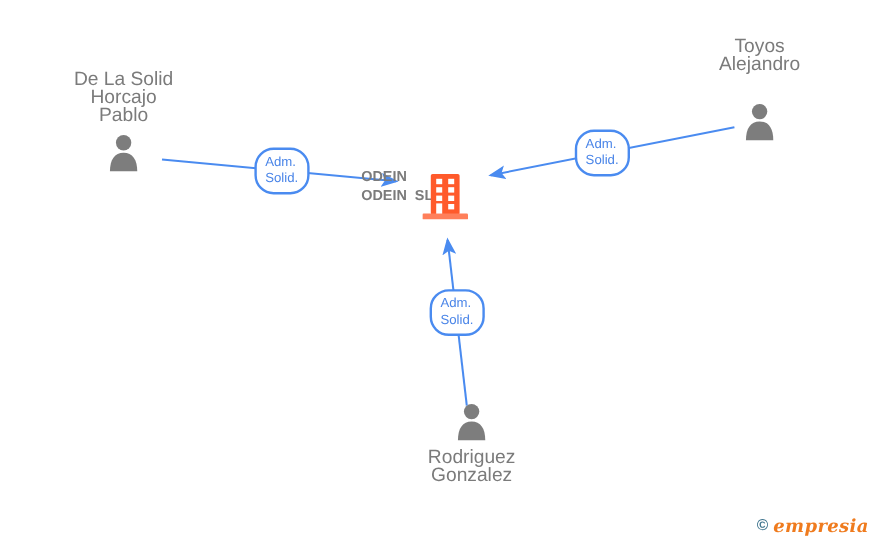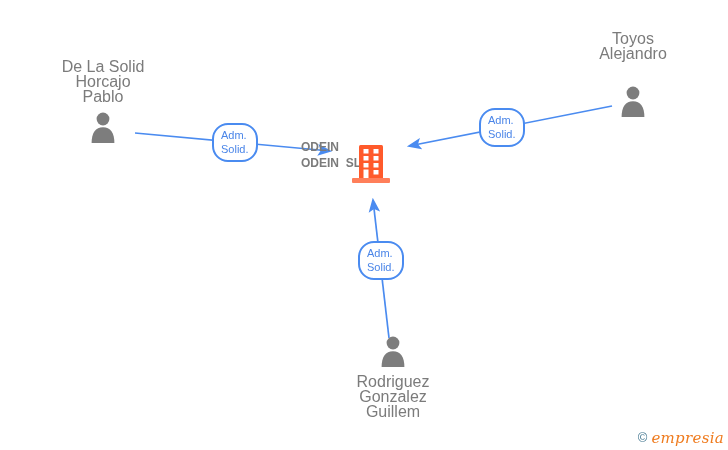--- a/index.html
+++ b/index.html
@@ -60,20 +60,21 @@
     color:var(--badge-text);
     text-align:left;
   }
   .bldg-body{fill:var(--building-orange);}
   .bldg-base{fill:var(--building-base);}
   .bldg-win{fill:#ffffff;}
   .footer-logo{
     position:absolute;right:4px;bottom:3px;z-index:2;
     font-size:15px;
     white-space:nowrap;
+    font-weight:bold;
   }
   .footer-logo .copy{
     color:var(--copyright-teal);
     font-size:13px;
     vertical-align:1px;
   }
   .footer-logo .brand{
     color:var(--brand-orange);
     font-family:"DejaVu Serif","Liberation Serif",serif;
     font-style:italic;
@@ -127,21 +128,20 @@
     <span class="person-icon">
       <svg width="30" height="31" viewBox="0 0 30 31">
         <circle class="person-fill" cx="15" cy="7" r="6.4"></circle>
         <path class="person-fill" d="M15 15.2 C7.6 15.2 3.6 20.8 3.6 31 L26.4 31 C26.4 20.8 22.4 15.2 15 15.2 Z"></path>
       </svg>
     </span>
   </div>
   <div class="person-name" style="left:323px;top:374px;">
     <div>Rodriguez</div>
     <div>Gonzalez</div>
-    <div>Guillem</div>
   </div>
 
   <div class="company-name" style="left:301px;top:107px;">
     <div>ODEIN</div>
     <div>ODEIN  SL</div>
   </div>
   <div class="person-node" style="left:352px;top:145px;">
     <span class="person-icon">
       <svg width="38" height="38" viewBox="0 0 38 38">
         <rect class="bldg-body" x="7" y="0" width="24" height="34" rx="1.5"></rect>

